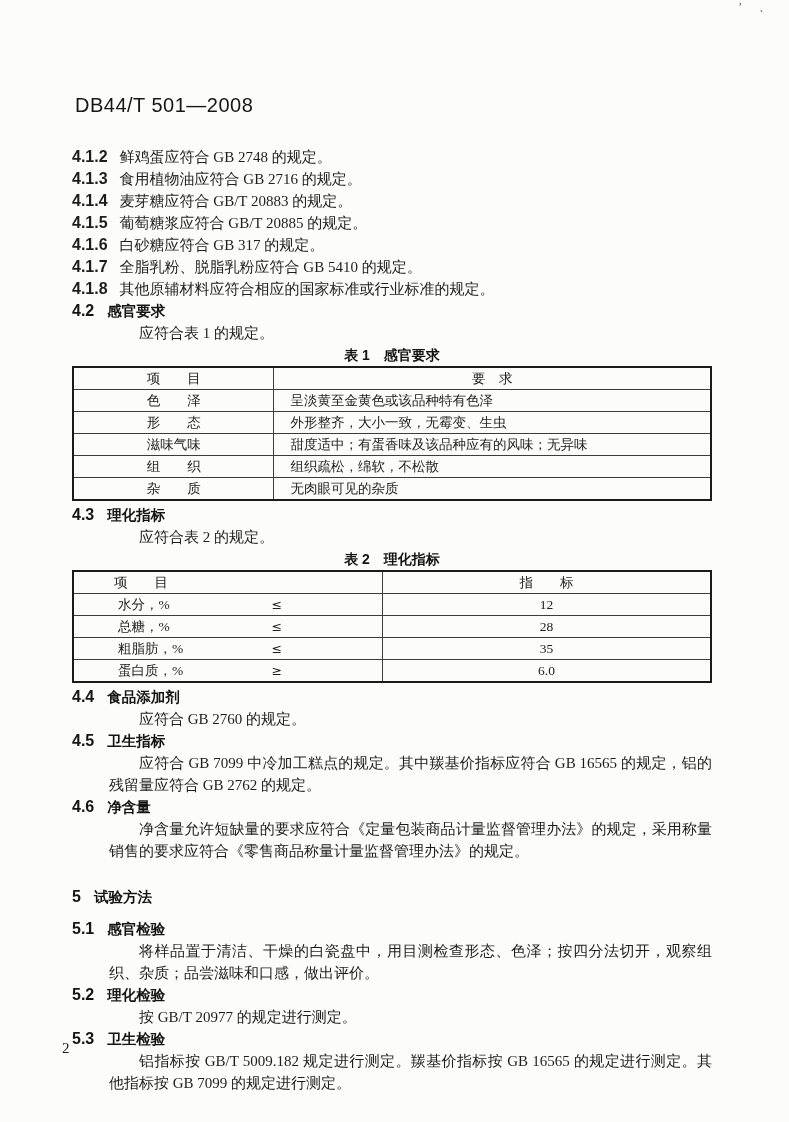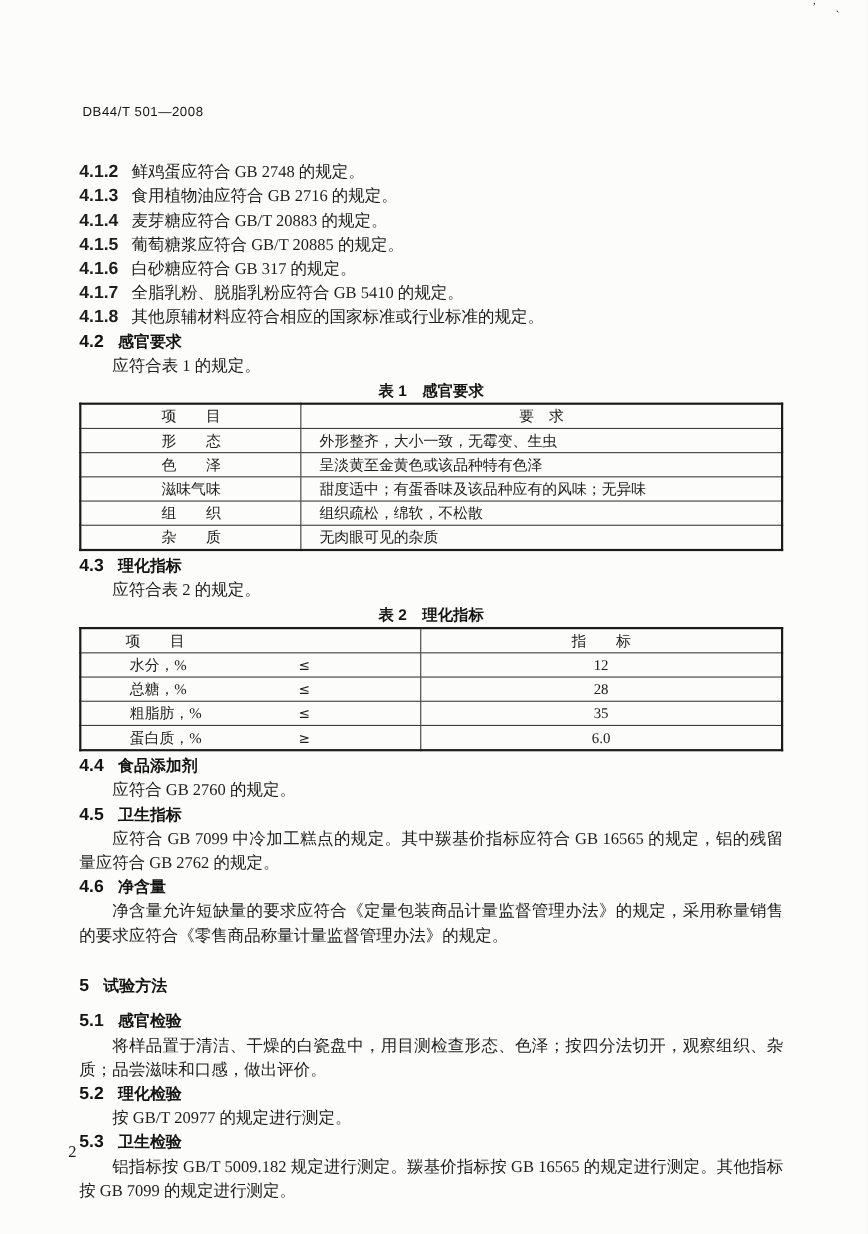--- a/index.html
+++ b/index.html
@@ -8,33 +8,33 @@
     width:789px;height:1122px;
     margin:0 auto;
     background:#fcfcfb;
     color:#1c1c1c;
     font-family:"Liberation Serif","DejaVu Serif",serif;
     overflow:hidden;
   }
   .doc-header{
     position:absolute;left:75px;top:94px;
     font-family:"Liberation Sans","DejaVu Sans",sans-serif;
-    font-size:12px;letter-spacing:.5px;color:#161616;
+    font-size:20px;letter-spacing:.5px;color:#161616;
   }
   .scan-artifact{
     position:absolute;top:1px;right:18px;
     font-size:10px;color:#222;letter-spacing:8px;
   }
   .content{
     position:absolute;left:72px;top:146px;width:640px;
   }
   .clause,.para{
     font-size:15px;line-height:22px;color:#1d1d1d;
   }
-  .para{text-indent:2em;text-align:justify;}
+  .para{text-indent:2em;text-align:justify;margin-left:37px;}
   .clause .num, .sec-head .num{
     font-family:"Liberation Sans","DejaVu Sans",sans-serif;
     font-weight:bold;font-size:16px;margin-right:12px;
   }
   .sec-head{
     font-size:14.5px;line-height:22px;font-weight:bold;
     font-family:"Liberation Sans","DejaVu Sans",sans-serif;
     color:#141414;
   }
   .sec-head .num{margin-right:13px;}
@@ -106,28 +106,28 @@
     <div class="tbl-caption">
       <span>表 1</span><span class="cap-title">感官要求</span>
     </div>
     <table>
       <tbody>
         <tr>
           <td class="t1-item">项　　目</td>
           <td style="text-align:center">要　求</td>
         </tr>
         <tr>
+          <td class="t1-item">色　　泽</td>
+          <td class="t1-req">呈淡黄至金黄色或该品种特有色泽</td>
+        </tr>
+        <tr>
           <td class="t1-item">形　　态</td>
           <td class="t1-req">外形整齐，大小一致，无霉变、生虫</td>
         </tr>
         <tr>
-          <td class="t1-item">色　　泽</td>
-          <td class="t1-req">呈淡黄至金黄色或该品种特有色泽</td>
-        </tr>
-        <tr>
           <td class="t1-item">滋味气味</td>
           <td class="t1-req">甜度适中；有蛋香味及该品种应有的风味；无异味</td>
         </tr>
         <tr>
           <td class="t1-item">组　　织</td>
           <td class="t1-req">组织疏松，绵软，不松散</td>
         </tr>
         <tr>
           <td class="t1-item">杂　　质</td>
           <td class="t1-req">无肉眼可见的杂质</td>

